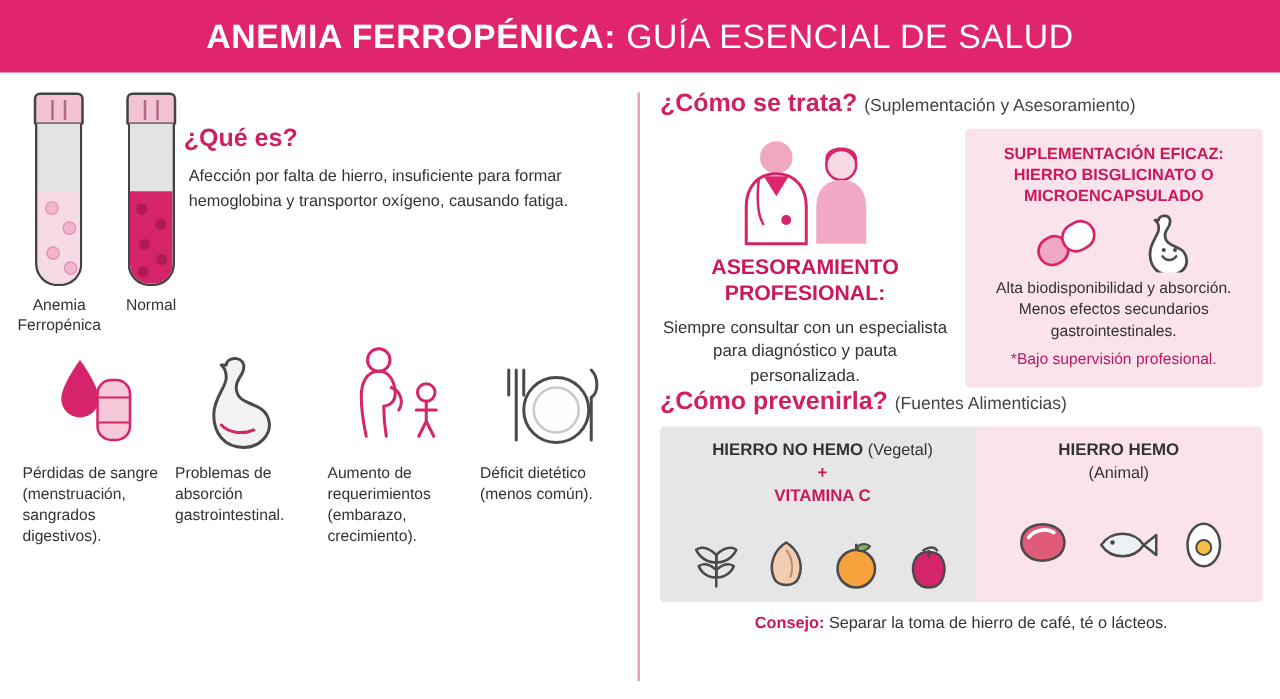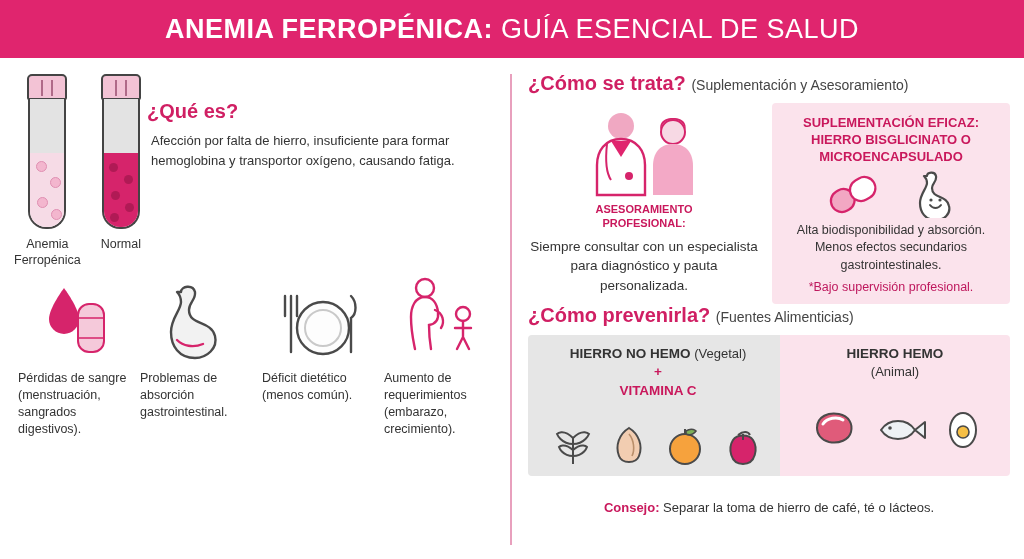--- a/index.html
+++ b/index.html
@@ -202,21 +202,21 @@
     width: 232px;
     text-align: center;
   }
   .counsel-icon {
     height: 98px;
     display: flex;
     align-items: center;
     justify-content: center;
   }
   .counsel-head {
-    font-size: 11px;
+    font-size: 17px;
     font-weight: bold;
     color: #c9185c;
     line-height: 1.25;
     margin-top: 2px;
   }
   .counsel-text {
     font-size: 13.5px;
     line-height: 1.45;
     color: #333;
     margin-top: 6px;
@@ -296,21 +296,21 @@
     justify-content: center;
     align-items: flex-end;
     gap: 14px;
     height: 62px;
     margin-top: 6px;
   }
   .tip {
     text-align: center;
     font-size: 13px;
     color: #333;
-    margin-top: 24px;
+    margin-top: 8px;
   }
   .tip b { color: #c9185c; }
 </style>
 </head>
 <body>
 
 <div class="page">
 
   <div class="header">
     <div class="header-title">
@@ -384,41 +384,41 @@
             <svg width="84" height="86" viewBox="0 0 84 86">
               <path d="M28 14 c0 -6 12 -8 14 0 c1 8 -6 10 -6 18 c0 16 22 10 26 26 c3 12 -8 22 -20 22 c-16 0 -24 -12 -24 -26 c0 -14 10 -22 10 -30 c0 -6 -2 -8 -4 -10 z" fill="#f2f2f2" stroke="#4a4a4a" stroke-width="2.4" stroke-linejoin="round"></path>
               <path d="M24 62 c6 6 16 8 26 4" stroke="#d6246b" stroke-width="2.4" fill="none" stroke-linecap="round"></path>
             </svg>
           </div>
           <div class="cause-text">Problemas de absorción gastrointestinal.</div>
         </div>
 
         <div class="cause">
           <div class="cause-icon">
-            <svg width="92" height="86" viewBox="0 0 92 86">
-              <circle cx="52" cy="50" r="26" fill="#fdfdfd" stroke="#4a4a4a" stroke-width="2.4"></circle>
-              <circle cx="52" cy="50" r="18" fill="none" stroke="#c9c9c9" stroke-width="2"></circle>
-              <path d="M14 18 v20 M20 18 v20 M26 18 v20 M20 38 v36" stroke="#4a4a4a" stroke-width="2.4" fill="none" stroke-linecap="round"></path>
-              <path d="M80 18 c6 6 6 18 0 22 v34" stroke="#4a4a4a" stroke-width="2.4" fill="none" stroke-linecap="round"></path>
-            </svg>
-          </div>
-          <div class="cause-text">Déficit dietético (menos común).</div>
-        </div>
-
-        <div class="cause">
-          <div class="cause-icon">
             <svg width="96" height="90" viewBox="0 0 96 90">
               <circle cx="34" cy="14" r="9" fill="none" stroke="#d6246b" stroke-width="2.4"></circle>
               <path d="M34 23 c-10 0 -14 10 -14 20 c0 14 2 22 4 32 M34 23 c8 0 12 7 13 15 c1 8 -3 12 -9 13 c0 10 1 18 2 24" fill="none" stroke="#d6246b" stroke-width="2.4" stroke-linecap="round"></path>
               <path d="M44 36 c8 3 10 12 6 18" fill="none" stroke="#d6246b" stroke-width="2.4" stroke-linecap="round"></path>
               <circle cx="72" cy="40" r="7" fill="none" stroke="#d6246b" stroke-width="2.4"></circle>
               <path d="M72 47 v16 M64 54 h16 M72 63 l-6 12 M72 63 l6 12" fill="none" stroke="#d6246b" stroke-width="2.4" stroke-linecap="round"></path>
             </svg>
           </div>
           <div class="cause-text">Aumento de requerimientos (embarazo, crecimiento).</div>
+        </div>
+
+        <div class="cause">
+          <div class="cause-icon">
+            <svg width="92" height="86" viewBox="0 0 92 86">
+              <circle cx="52" cy="50" r="26" fill="#fdfdfd" stroke="#4a4a4a" stroke-width="2.4"></circle>
+              <circle cx="52" cy="50" r="18" fill="none" stroke="#c9c9c9" stroke-width="2"></circle>
+              <path d="M14 18 v20 M20 18 v20 M26 18 v20 M20 38 v36" stroke="#4a4a4a" stroke-width="2.4" fill="none" stroke-linecap="round"></path>
+              <path d="M80 18 c6 6 6 18 0 22 v34" stroke="#4a4a4a" stroke-width="2.4" fill="none" stroke-linecap="round"></path>
+            </svg>
+          </div>
+          <div class="cause-text">Déficit dietético (menos común).</div>
         </div>
 
       </div>
     </div>
 
     <div class="divider"></div>
 
     <div class="col-right">
 
       <h2 class="section-title">

